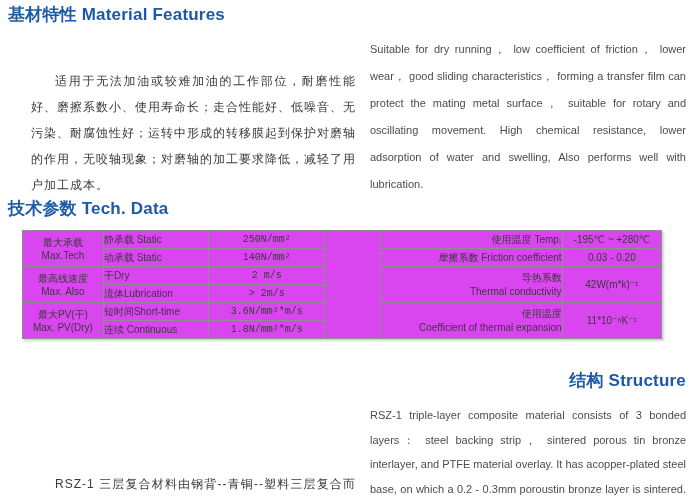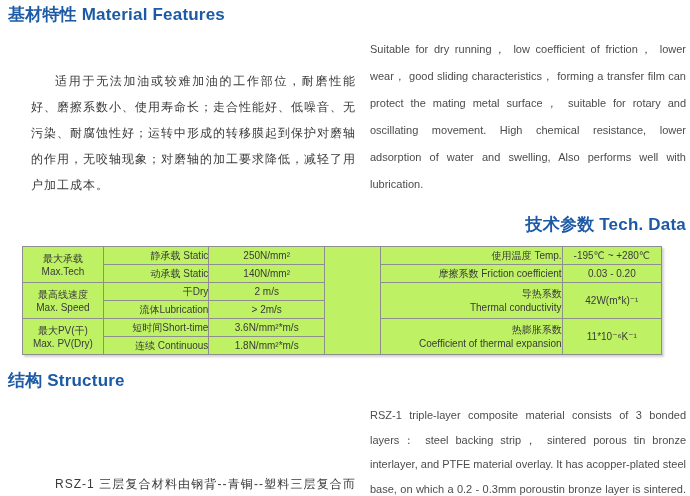--- a/index.html
+++ b/index.html
@@ -17,34 +17,34 @@
   .col-right{flex:1;min-width:0;}
   p.cn{
     margin:2px 0 0 0;font-size:12px;line-height:26px;letter-spacing:1px;
     text-indent:2em;text-align:justify;color:#3a3a3a;
   }
   p.en{
     margin:4px 0 0 0;font-size:11px;line-height:27px;
     text-align:justify;color:#4c4c4c;
   }
   p.en.tight{line-height:24.5px;margin-top:5px;}
-  .h2{margin-top:16px;text-align:right;}
-  .h3{margin-top:15px;}
+  .h2{}
+  .h3{margin-top:31px;text-align:right;}
   table.tech{
     border-collapse:collapse;margin:10px 0 0 14px;width:640px;
     font-size:10px;color:#3a3a3a;table-layout:fixed;
     box-shadow:1.5px 2px 2px rgba(0,0,0,0.18);
   }
   table.tech td{
     border:1px solid #8e8e8e;height:17px;padding:0 0;
-    background:#bef264;overflow:hidden;white-space:nowrap;
+    background:#d946ef;overflow:hidden;white-space:nowrap;
   }
   td.group{width:78px;text-align:center;line-height:13px;padding:2px 2px;}
-  td.param{width:102px;text-align:right;padding-left:9px;}
-  td.val{width:112px;text-align:center;}
+  td.param{width:102px;text-align:left;padding-left:9px;}
+  td.val{width:112px;text-align:center;font-family:Liberation Mono, monospace;}
   td.spacer{width:54px;}
   td.rparam{width:176px;text-align:right;padding-left:9px;line-height:14px;}
   td.rval{width:96px;text-align:center;}
   td.shaded{background:#c3d5e4;}
   .cellline{display:block;}
 </style>
 </head>
 <body>
 
 <div class="page">
@@ -79,21 +79,21 @@
       </tr>
       <tr>
         <td class="param">动承载 Static</td>
         <td class="val">140N/mm²</td>
         <td class="rparam">摩擦系数 Friction coefficient</td>
         <td class="rval">0.03 - 0.20</td>
       </tr>
       <tr>
         <td class="group" rowspan="2">
           <span class="cellline">最高线速度</span>
-          <span class="cellline">Max. Speed</span>
+          <span class="cellline">Max. Also</span>
         </td>
         <td class="param shaded">干Dry</td>
         <td class="val shaded">2 m/s</td>
         <td class="rparam shaded" rowspan="2">
           <span class="cellline">导热系数</span>
           <span class="cellline">Thermal conductivity</span>
         </td>
         <td class="rval shaded" rowspan="2">42W(m*k)⁻¹</td>
       </tr>
       <tr>
@@ -101,21 +101,21 @@
         <td class="val">&gt; 2m/s</td>
       </tr>
       <tr>
         <td class="group" rowspan="2">
           <span class="cellline">最大PV(干)</span>
           <span class="cellline">Max. PV(Dry)</span>
         </td>
         <td class="param shaded">短时间Short-time</td>
         <td class="val shaded">3.6N/mm²*m/s</td>
         <td class="rparam" rowspan="2">
-          <span class="cellline">热膨胀系数</span>
+          <span class="cellline">使用温度</span>
           <span class="cellline">Coefficient of thermal expansion</span>
         </td>
         <td class="rval" rowspan="2">11*10⁻⁶K⁻¹</td>
       </tr>
       <tr>
         <td class="param">连续 Continuous</td>
         <td class="val">1.8N/mm²*m/s</td>
       </tr>
     </tbody>
       </table>

